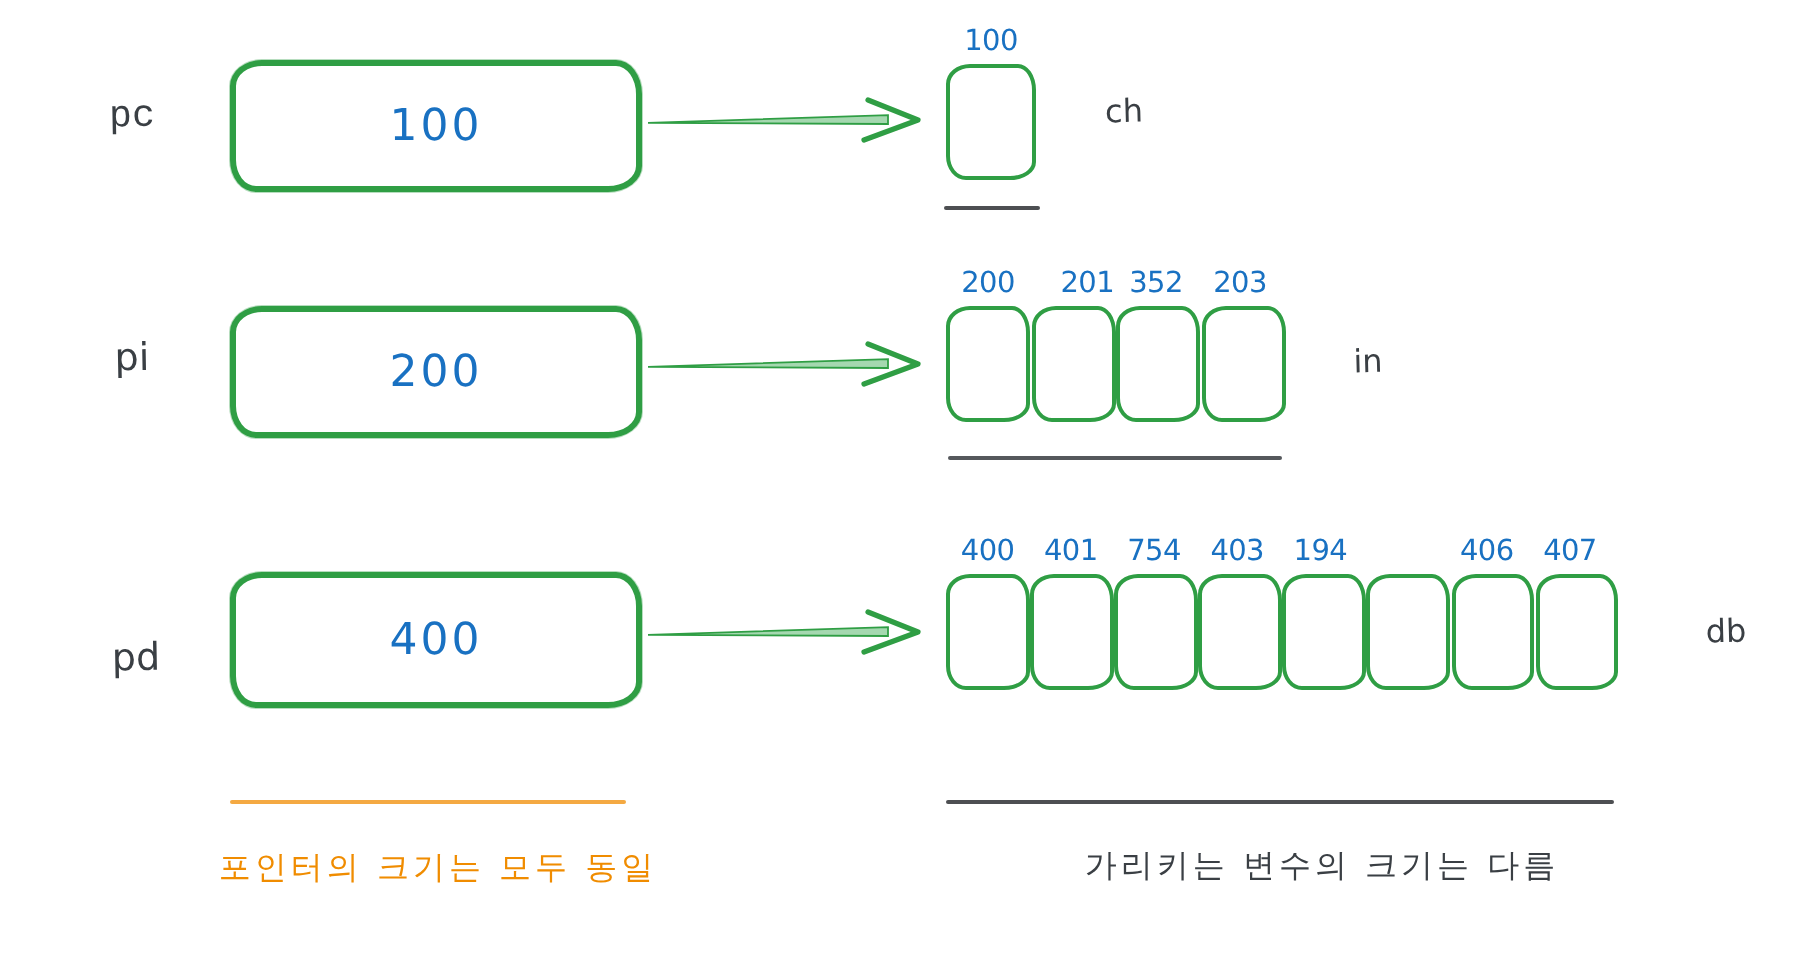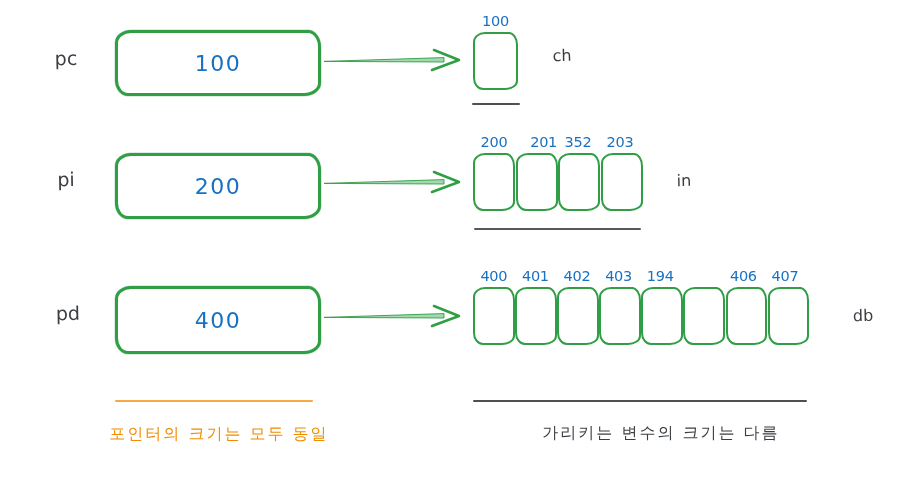--- a/index.html
+++ b/index.html
@@ -39,21 +39,21 @@
   .caption{font-size:16px;letter-spacing:2px;text-align:center;white-space:nowrap;}
   .caption.orange{color:#f08c00;}
   .caption.dark{color:#3a3f44;}
   svg{display:block;overflow:visible;}
 </style>
 </head>
 <body>
 
 <div class="canvas">
 
-  <div class="abs hand" style="left:40px;top:47px;width:52px;">pc</div>
+  <div class="abs hand" style="left:40px;top:47px;width:52px;font-family:Liberation Mono, monospace;">pc</div>
 
   <div class="abs pbox" style="left:115px;top:30px;">
     <span class="pval">100</span>
   </div>
 
   <svg class="abs" style="left:322px;top:47px;" width="142" height="26" viewBox="0 0 142 26">
     <polygon points="2,14.4 122,10.6 122,15" fill="#a5d8b0" stroke="#2f9e44" stroke-width="0.9"></polygon>
     <polyline points="112,3 137,13 110,23" fill="none" stroke="#2f9e44" stroke-width="2.6" stroke-linecap="round" stroke-linejoin="round"></polyline>
   </svg>
 
@@ -93,36 +93,36 @@
         <div class="cell" style="width: 42px;"></div>
         <div class="cell" style="width: 42px;"></div>
         <div class="cell" style="width: 42px;"></div>
       </div>
   </div>
 
   <div class="abs hand-small" style="left:662px;top:171px;width:44px;">in</div>
 
   <div class="abs uline uline-soft" style="left:474px;top:228px;width:167px;"></div>
 
-  <div class="abs hand" style="left:40px;top:302px;width:56px;">pd</div>
+  <div class="abs hand" style="left:40px;top:318px;width:56px;">pd</div>
 
   <div class="abs pbox" style="left:115px;top:286px;height:62px;">
     <span class="pval">400</span>
   </div>
 
   <svg class="abs" style="left:322px;top:303px;" width="142" height="26" viewBox="0 0 142 26">
     <polygon points="2,14.4 122,10.6 122,15" fill="#a5d8b0" stroke="#2f9e44" stroke-width="0.9"></polygon>
     <polyline points="112,3 137,13 110,23" fill="none" stroke="#2f9e44" stroke-width="2.6" stroke-linecap="round" stroke-linejoin="round"></polyline>
   </svg>
 
   <div class="abs cellgroup" style="left:473px;top:268px;">
     <div class="addr-row">
         <div class="addr" style="width: 41.6px;">400</div>
         <div class="addr" style="width: 41.6px;">401</div>
-        <div class="addr" style="width: 41.6px;">402</div>
+        <div class="addr" style="width: 41.6px;">754</div>
         <div class="addr" style="width: 41.6px;">403</div>
         <div class="addr" style="width: 41.6px;">194</div>
         <div class="addr" style="width: 41.6px; margin-top: 32px;">405</div>
         <div class="addr" style="width: 41.6px;">406</div>
         <div class="addr" style="width: 41.6px;">407</div>
       </div>
     <div class="cell-row">
         <div class="cell" style="width: 41.6px;"></div>
         <div class="cell" style="width: 41.6px;"></div>
         <div class="cell" style="width: 41.6px;"></div>

